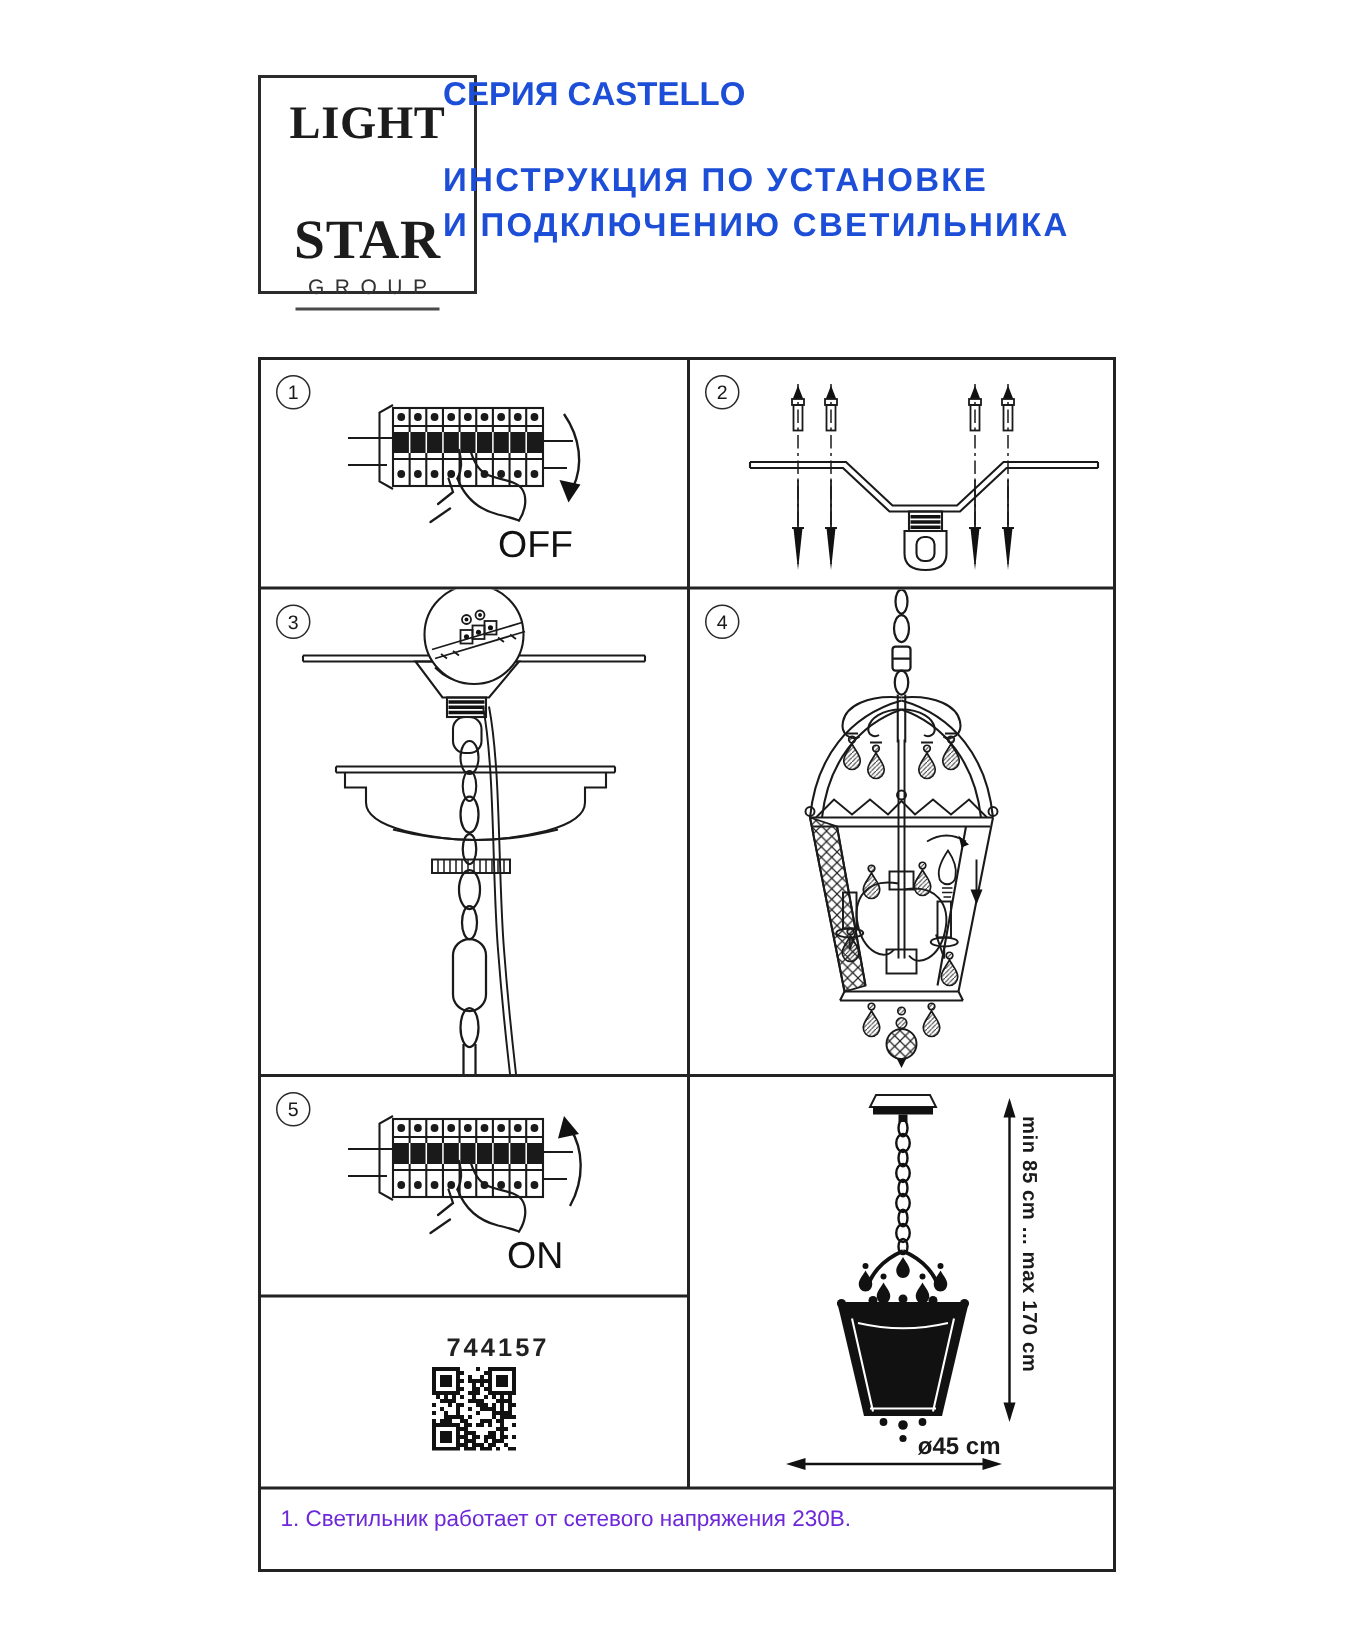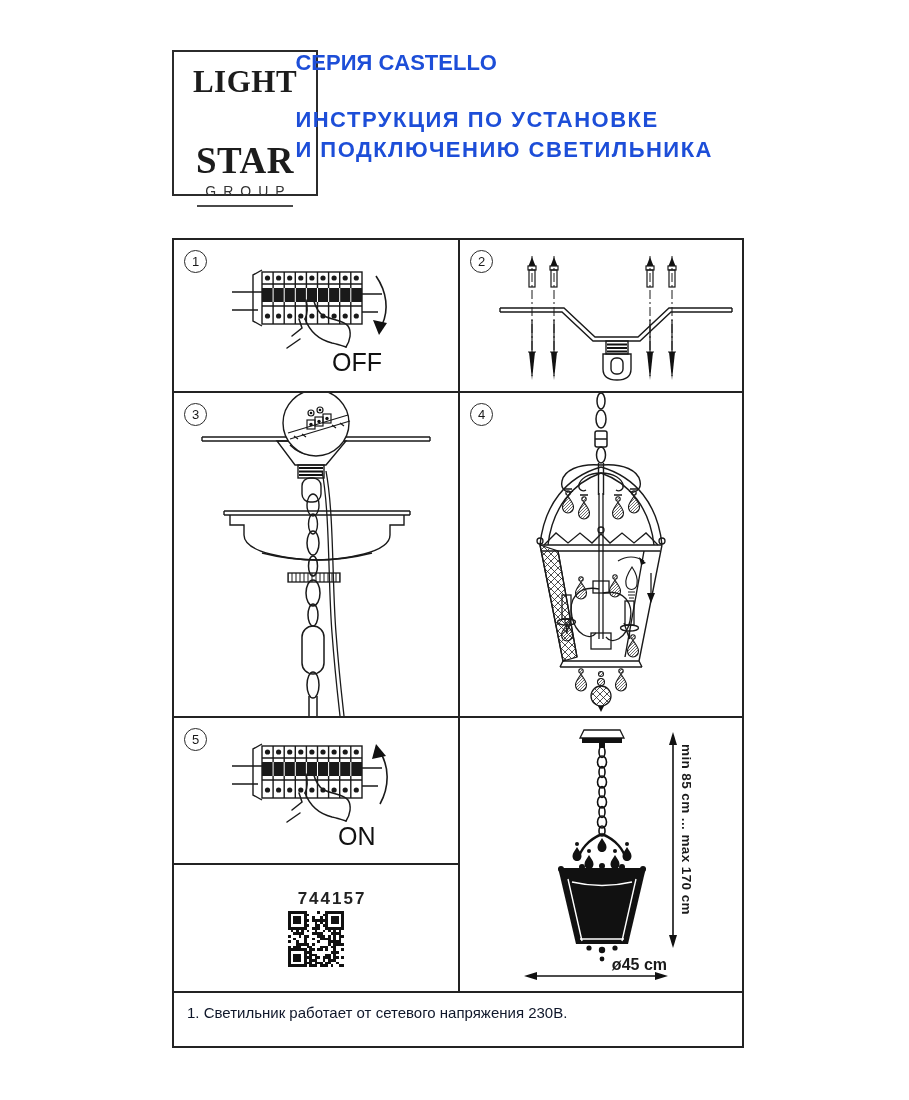--- a/index.html
+++ b/index.html
@@ -35,21 +35,21 @@
   svg.draw text { font-family:"Liberation Sans", sans-serif; font-size:25px; font-weight:500; fill:#111; }
 
   .article-num { position:absolute; left:16px; top:24px; width:100%; text-align:center;
                  font-weight:700; font-size:17px; letter-spacing:2px; color:#222; }
   .qr-wrap { position:absolute; left:114px; top:46px; width:56px; height:56px; }
 
   .dim-v { position:absolute; left:219px; top:26px; height:196px; writing-mode:vertical-rl;
            font-weight:700; font-size:13.5px; letter-spacing:0.4px; display:flex; align-items:center; white-space:nowrap; }
   .dim-h { position:absolute; left:62px; top:238px; width:145px; text-align:right; font-weight:700; font-size:16px; }
 
-  .notes { padding:9px 0 12px 13px; font-size:15px; line-height:21px; color:#0f172a; }
+  .notes { padding:9px 0 12px 13px; font-size:15px; line-height:21px; color:#6d28d9; }
 </style>
 </head>
 <body>
 
 <div class="page">
 
   <div class="logo-box">
     <div class="logo-word light">LIGHT</div>
     <div class="logo-word star">STAR</div>
     <div class="logo-group">GROUP</div>

